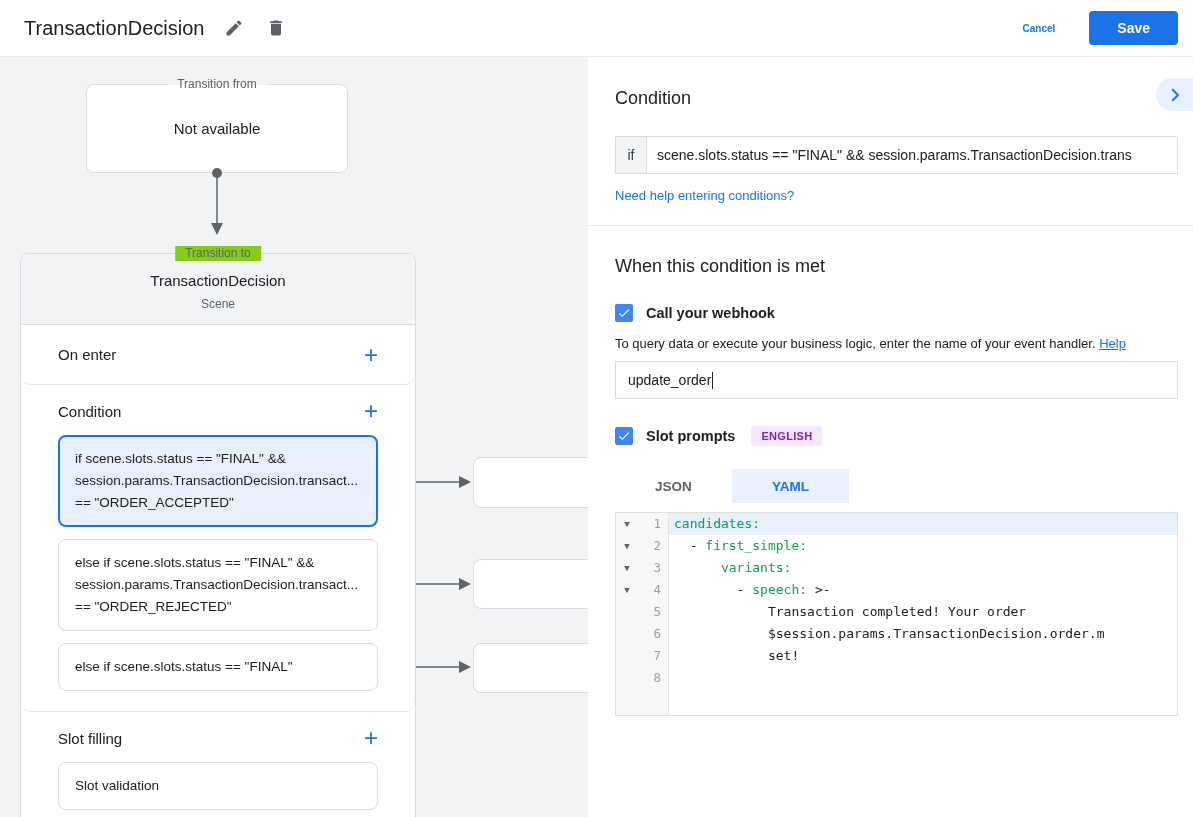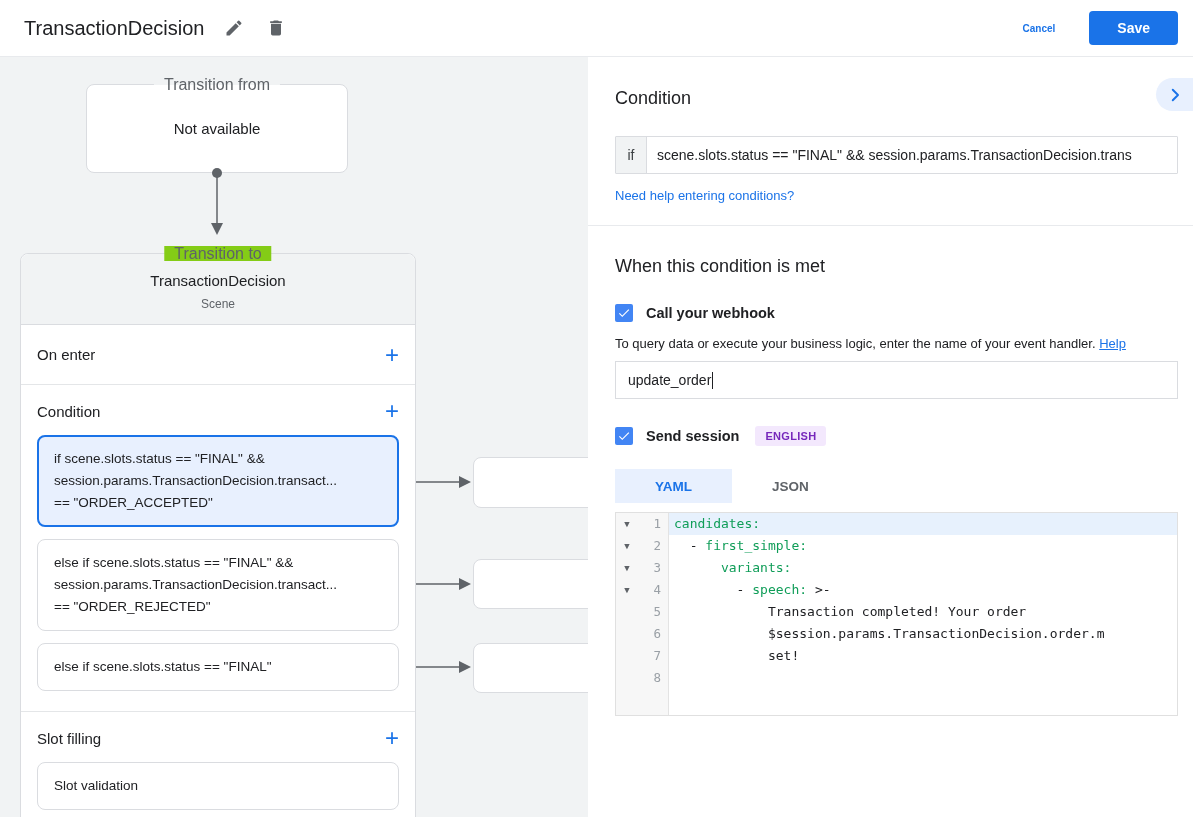--- a/index.html
+++ b/index.html
@@ -18,34 +18,34 @@
     border-radius:4px; padding:9px 28px; cursor:pointer; margin-right:-9px; }
 
   
   .main { display:flex; height:760px; }
   .canvas { position:relative; width:588px; height:760px; background:#f1f3f4; overflow:hidden; flex:none; }
   .panel { position:relative; width:605px; height:760px; background:#fff; padding:0 15px 0 27px; overflow:hidden; }
 
   
   .flow-box { position:absolute; background:#fff; border:1px solid #dadce0; border-radius:8px; }
   .box-label { position:absolute; top:-8px; left:50%; transform:translateX(-50%);
-    font-size:16px; color:#5f6368; padding:0 10px; white-space:nowrap; line-height:15px; }
+    font-size:12px; color:#5f6368; padding:0 10px; white-space:nowrap; line-height:15px; }
   .label-from { background:linear-gradient(#f1f3f4 54%, #ffffff 54%); }
   .label-to { background:#84cc16; }
 
   .t-from { left:86px; top:27px; width:262px; height:89px; display:flex; align-items:center; justify-content:center; }
   .t-from .val { font-size:15px; color:#202124; }
 
   .t-to { left:20px; top:196px; width:396px; height:640px; }
   .scene-header { background:#f1f3f4; border-bottom:1px solid #dadce0; border-radius:8px 8px 0 0;
     text-align:center; padding:16px 0 13px; }
   .scene-title { font-size:15px; color:#202124; line-height:21px; }
   .scene-sub { font-size:12px; color:#5f6368; margin-top:6px; }
 
-  .section { border-bottom:1px solid #e4e6e8; padding:0 16px; }
+  .section { border-bottom:1px solid #e4e6e8; padding:0 37px;border-radius:10px; }
   .section:last-child { border-bottom:none; }
   .sec-head { display:flex; align-items:center; justify-content:space-between; }
   .sec-label { font-size:15px; color:#202124; }
   .plus { color:#1a73e8; font-size:24px; font-weight:300; line-height:24px; cursor:pointer; }
   .sec-onenter { height:60px; display:flex; align-items:center; justify-content:space-between; }
   .sec-condition { padding-top:14px; padding-bottom:20px; }
   .sec-slot { padding-top:14px; padding-bottom:18px; }
 
   .card { background:#fff; border:1px solid #dadce0; border-radius:8px; padding:12px 16px;
     font-size:13.5px; line-height:22px; color:#202124; margin-top:12px; cursor:pointer; }
@@ -230,27 +230,27 @@
       <span>update_order</span>
         <span class="caret"></span>
     </div>
 
     <div class="check-row">
       <span class="checkbox">
         <svg width="14" height="14" viewBox="0 0 24 24">
             <path d="M9 16.2 4.8 12l-1.4 1.4L9 19 21 7l-1.4-1.4z" fill="#fff"></path>
           </svg>
       </span>
-      <span class="check-label">Send session</span>
+      <span class="check-label">Slot prompts</span>
       <span class="badge">ENGLISH</span>
     </div>
 
     <div class="tabs" id="editor-tabs">
+        <div class="tab">JSON</div>
         <div class="tab active">YAML</div>
-        <div class="tab">JSON</div>
       </div>
 
     <div class="editor" id="yaml-editor">
         <div class="eline active">
           <span class="fold">▼</span>
           <span class="lnum">1</span>
           <span class="code"><span class="key">candidates:</span></span>
         </div>
         <div class="eline">
           <span class="fold">▼</span>

